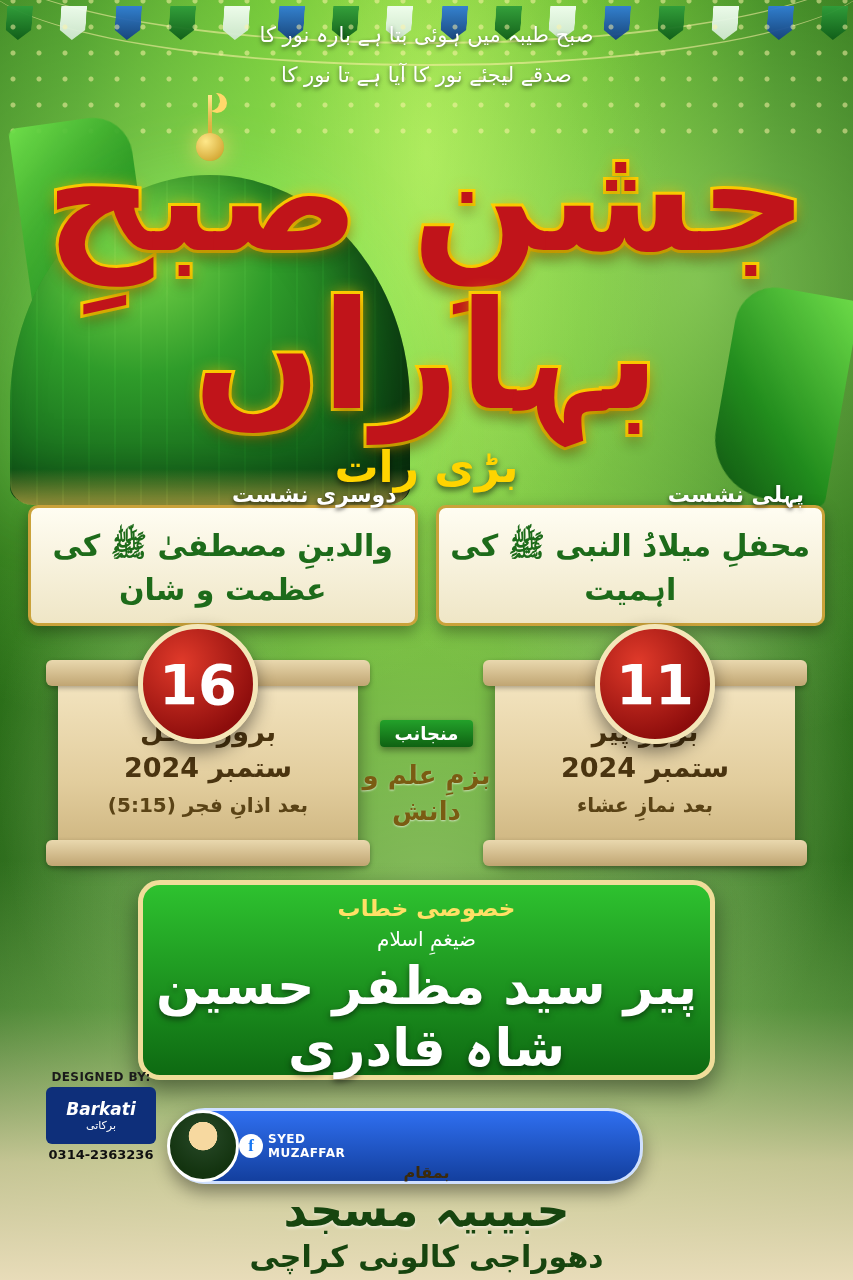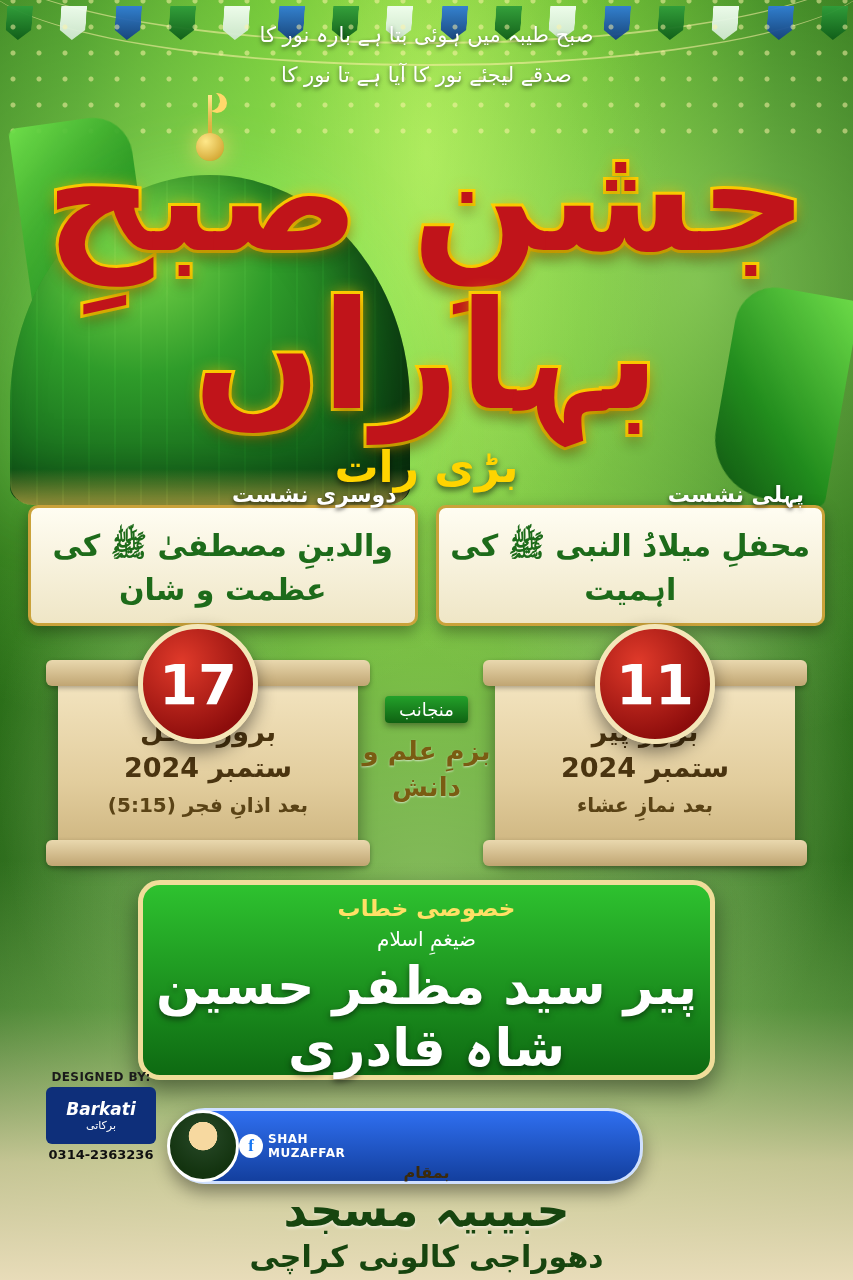--- a/index.html
+++ b/index.html
@@ -337,24 +337,25 @@
     top: 56px;
     width: 180px;
     text-align: center;
     direction: rtl;
   }
   .middle-tag .ribbon {
     display: inline-block;
     background: linear-gradient(to bottom, #23a12a, #0f6212);
     color: #ffffff;
     font-size: 18px;
-    font-weight: normal;
+    font-weight: bold;
     padding: 3px 14px;
     border-radius: 4px;
     box-shadow: 0 3px 7px rgba(0,0,0,.4);
+    margin-top: 24px;
   }
   .middle-tag .txt {
     margin-top: 10px;
     font-size: 26px;
     font-weight: bold;
     color: #7a5c12;
     line-height: 1.4;
     text-shadow: 0 1px 2px rgba(255,255,255,.6);
   }
 
@@ -592,21 +593,21 @@
     </div>
     <div class="daybadge right">11</div>
 
     <div class="scroll left">
       <div class="roll top"></div>
       <div class="roll bot"></div>
       <div class="scroll-line">بروز منگل</div>
       <div class="scroll-line">ستمبر 2024</div>
       <div class="scroll-sub">بعد اذانِ فجر (5:15)</div>
     </div>
-    <div class="daybadge left">17</div>
+    <div class="daybadge left">16</div>
 
     <div class="middle-tag">
       <div class="ribbon">منجانب</div>
       <div class="txt">بزمِ علم و دانش</div>
     </div>
   </div>
 
   <div class="speaker-panel">
     <div class="speaker-kicker">خصوصی خطاب</div>
     <div class="speaker-pre">ضیغمِ اسلام</div>
@@ -620,21 +621,21 @@
       <div class="durdu">برکاتی</div>
     </div>
     <div class="dphone">0314-2363236</div>
   </div>
 
   <div class="livebar">
     <div class="live-photo"></div>
     <div class="fb-badge">
       <div class="fb-circle">f</div>
       <div>
-        <div class="fb-text">SHAH</div>
+        <div class="fb-text">SYED</div>
         <div class="fb-text">MUZAFFAR</div>
       </div>
     </div>
   </div>
 
   <div class="venue">
     <div class="venue-top">بمقام</div>
     <div class="venue-main">حبیبیہ مسجد</div>
     <div class="venue-sub">دھوراجی کالونی کراچی</div>
   </div>

